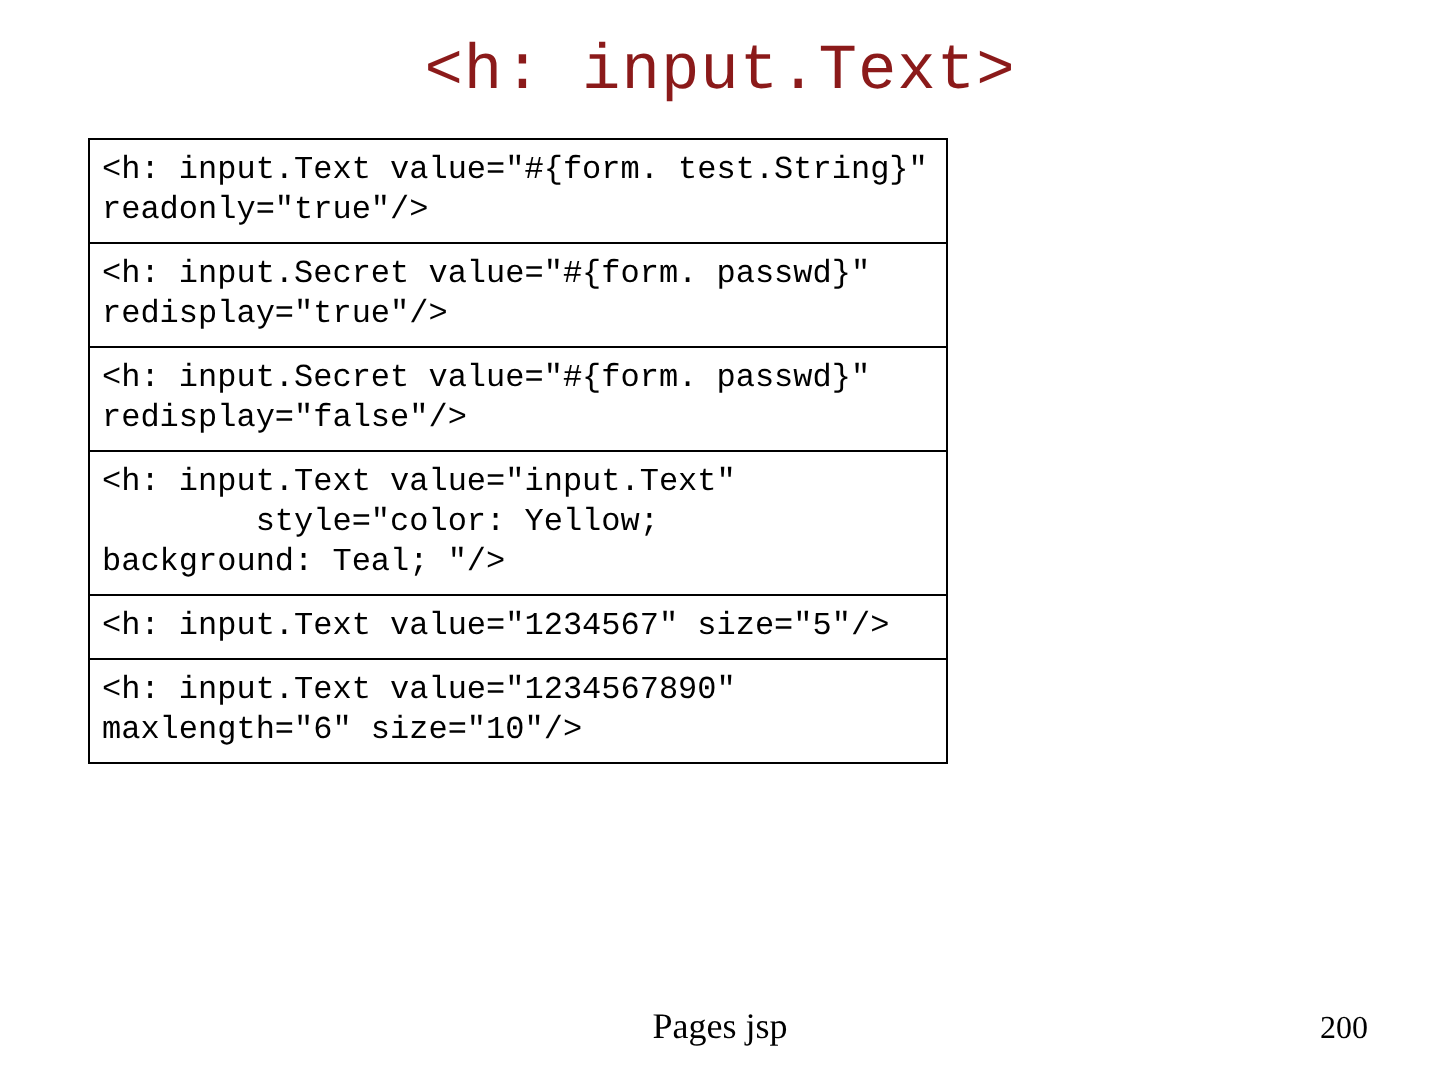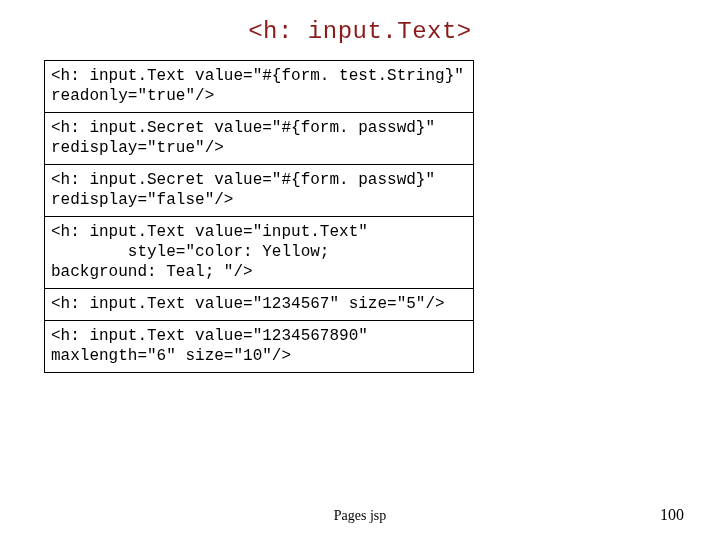--- a/index.html
+++ b/index.html
@@ -13,21 +13,21 @@
   }
   .slide {
     position: relative;
     width: 720px;
     height: 540px;
     box-sizing: border-box;
   }
   .title {
     color: #8b1a1a;
     font-family: "Courier New", Courier, monospace;
-    font-size: 24px;
+    font-size: 32px;
     line-height: 1.15;
     text-align: center;
     padding-top: 18px;
     letter-spacing: 0.5px;
   }
   .table-wrap {
     margin: 14px 0 0 44px;
     width: 430px;
   }
   table {
@@ -44,21 +44,21 @@
     vertical-align: top;
     white-space: pre-wrap;
   }
   .footer-center {
     position: absolute;
     left: 0;
     right: 0;
     bottom: 16px;
     text-align: center;
     font-family: "Times New Roman", Times, serif;
-    font-size: 14px;
+    font-size: 18px;
     color: #000;
   }
   .footer-right {
     position: absolute;
     right: 36px;
     bottom: 16px;
     font-family: "Times New Roman", Times, serif;
     font-size: 16px;
     color: #000;
   }
@@ -93,15 +93,15 @@
         <td>&lt;h: input.Text value="1234567" size="5"/&gt;</td>
       </tr>
       <tr>
         <td>&lt;h: input.Text value="1234567890" maxlength="6" size="10"/&gt;</td>
       </tr>
     </tbody>
       </table>
   </div>
 
   <div class="footer-center">Pages jsp</div>
-  <div class="footer-right">100</div>
+  <div class="footer-right">200</div>
 
 </div>
 
 </body></html>

